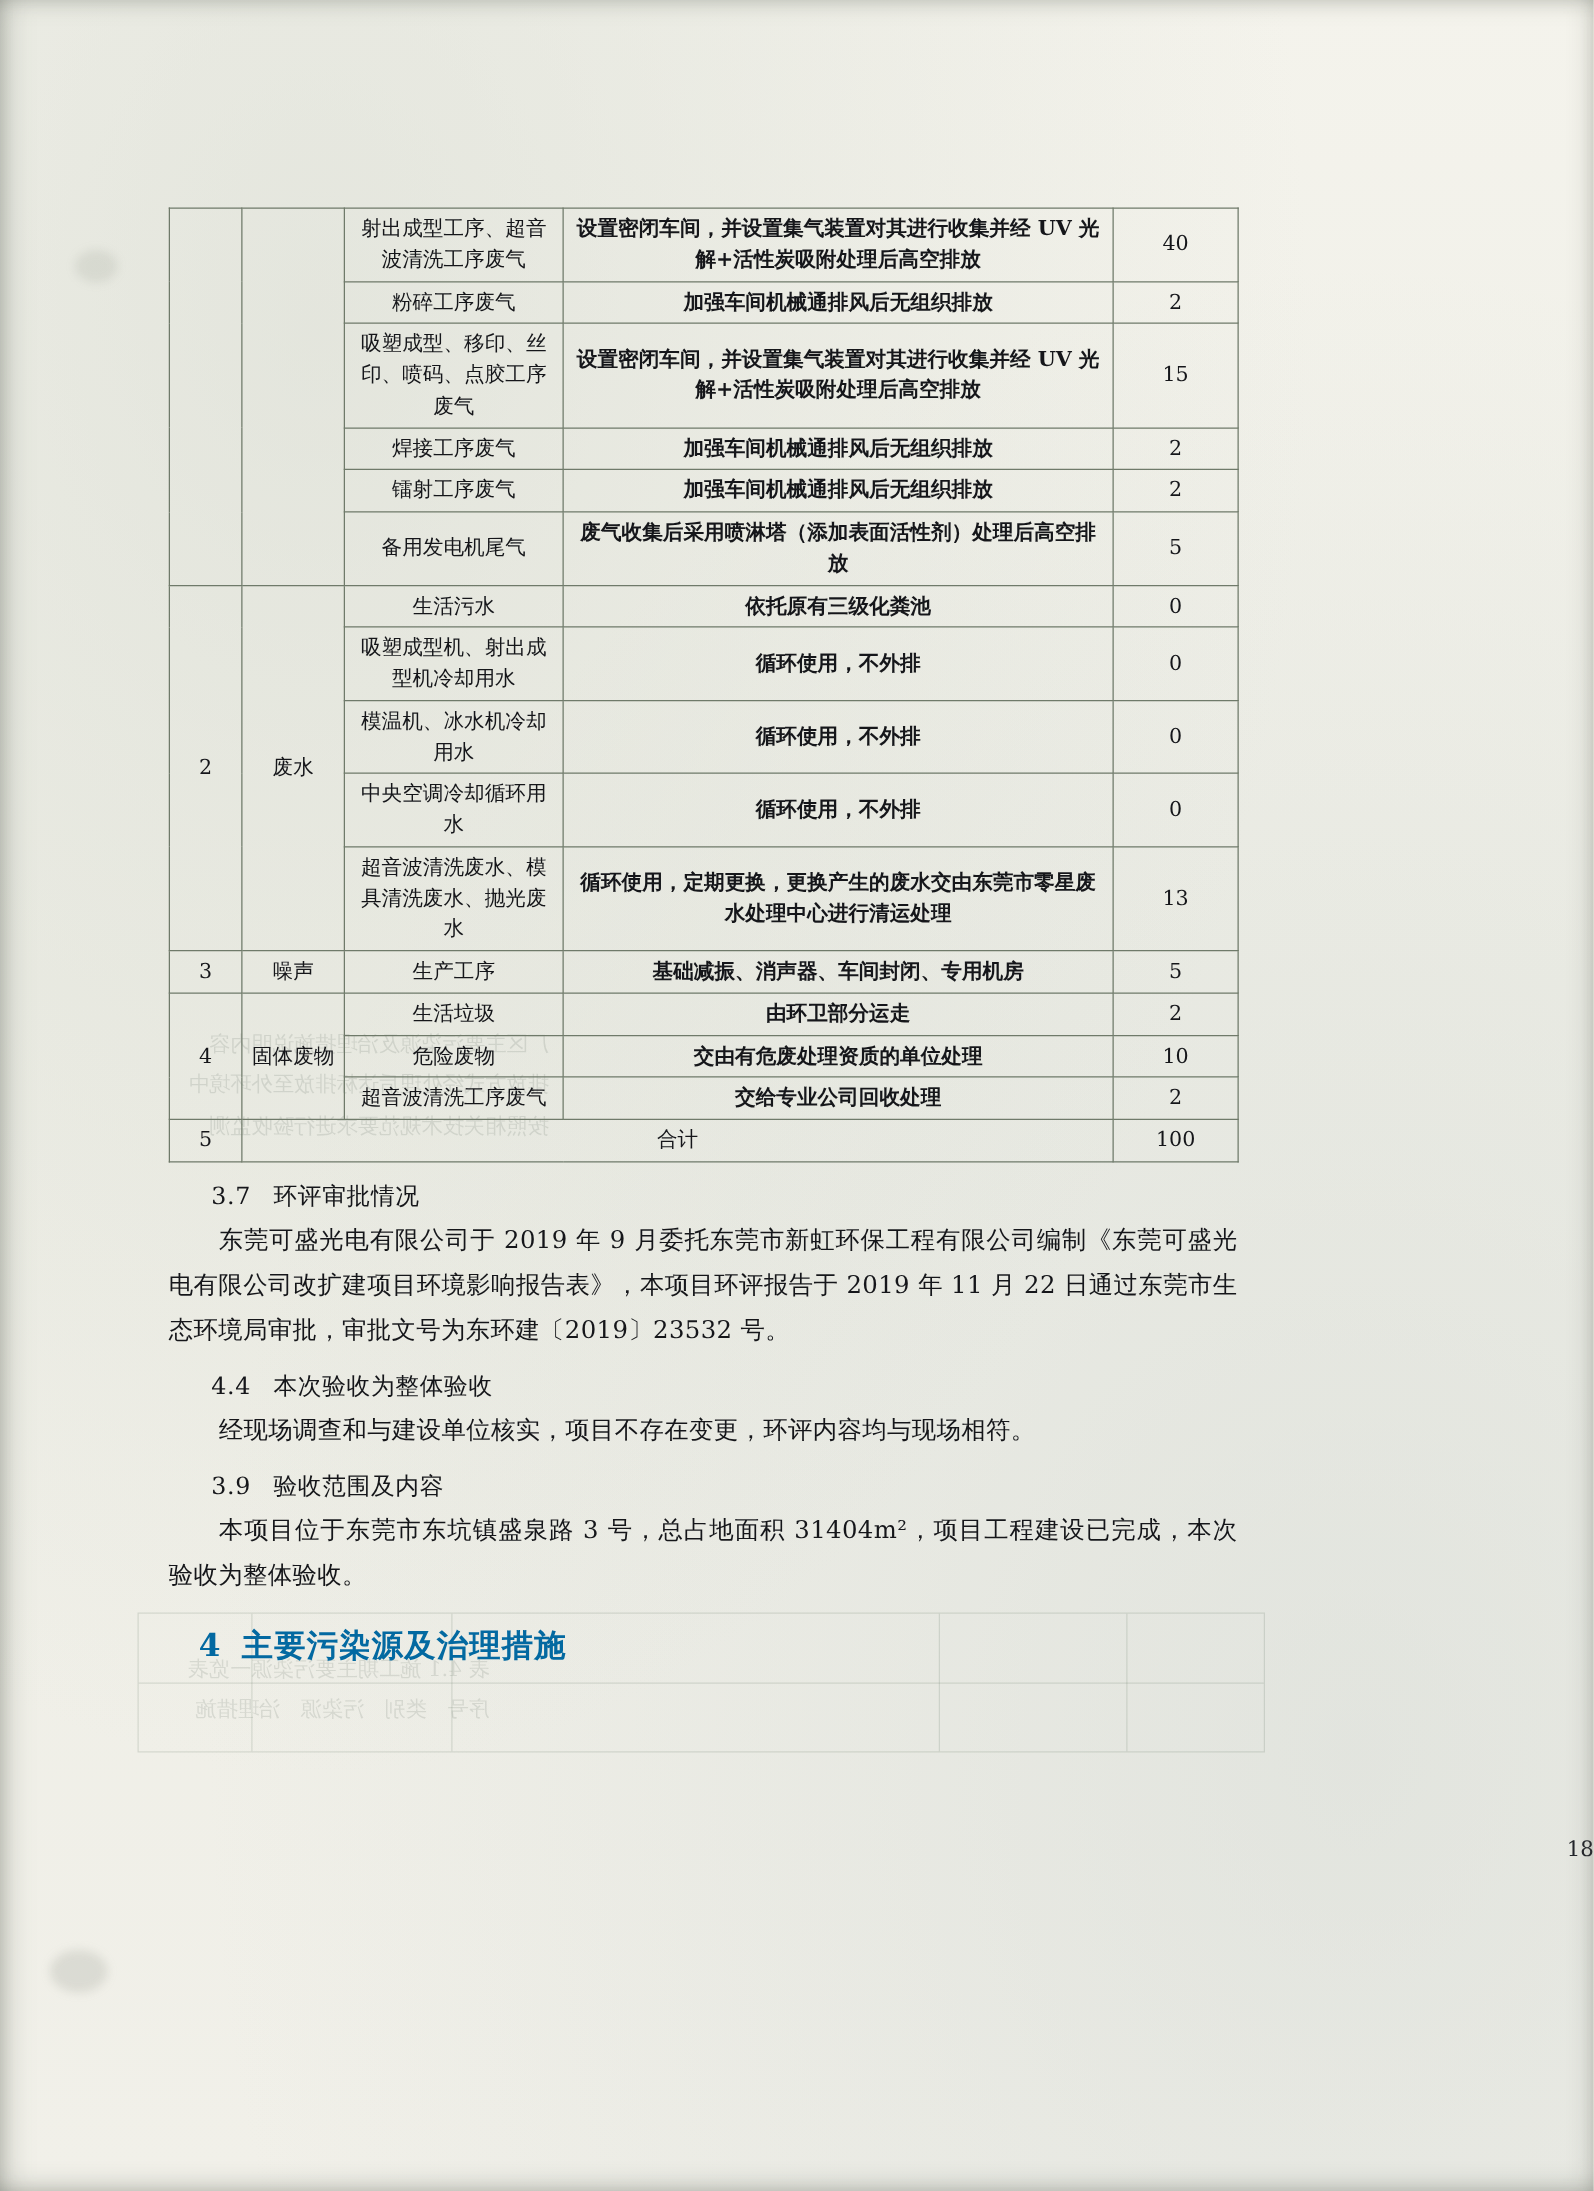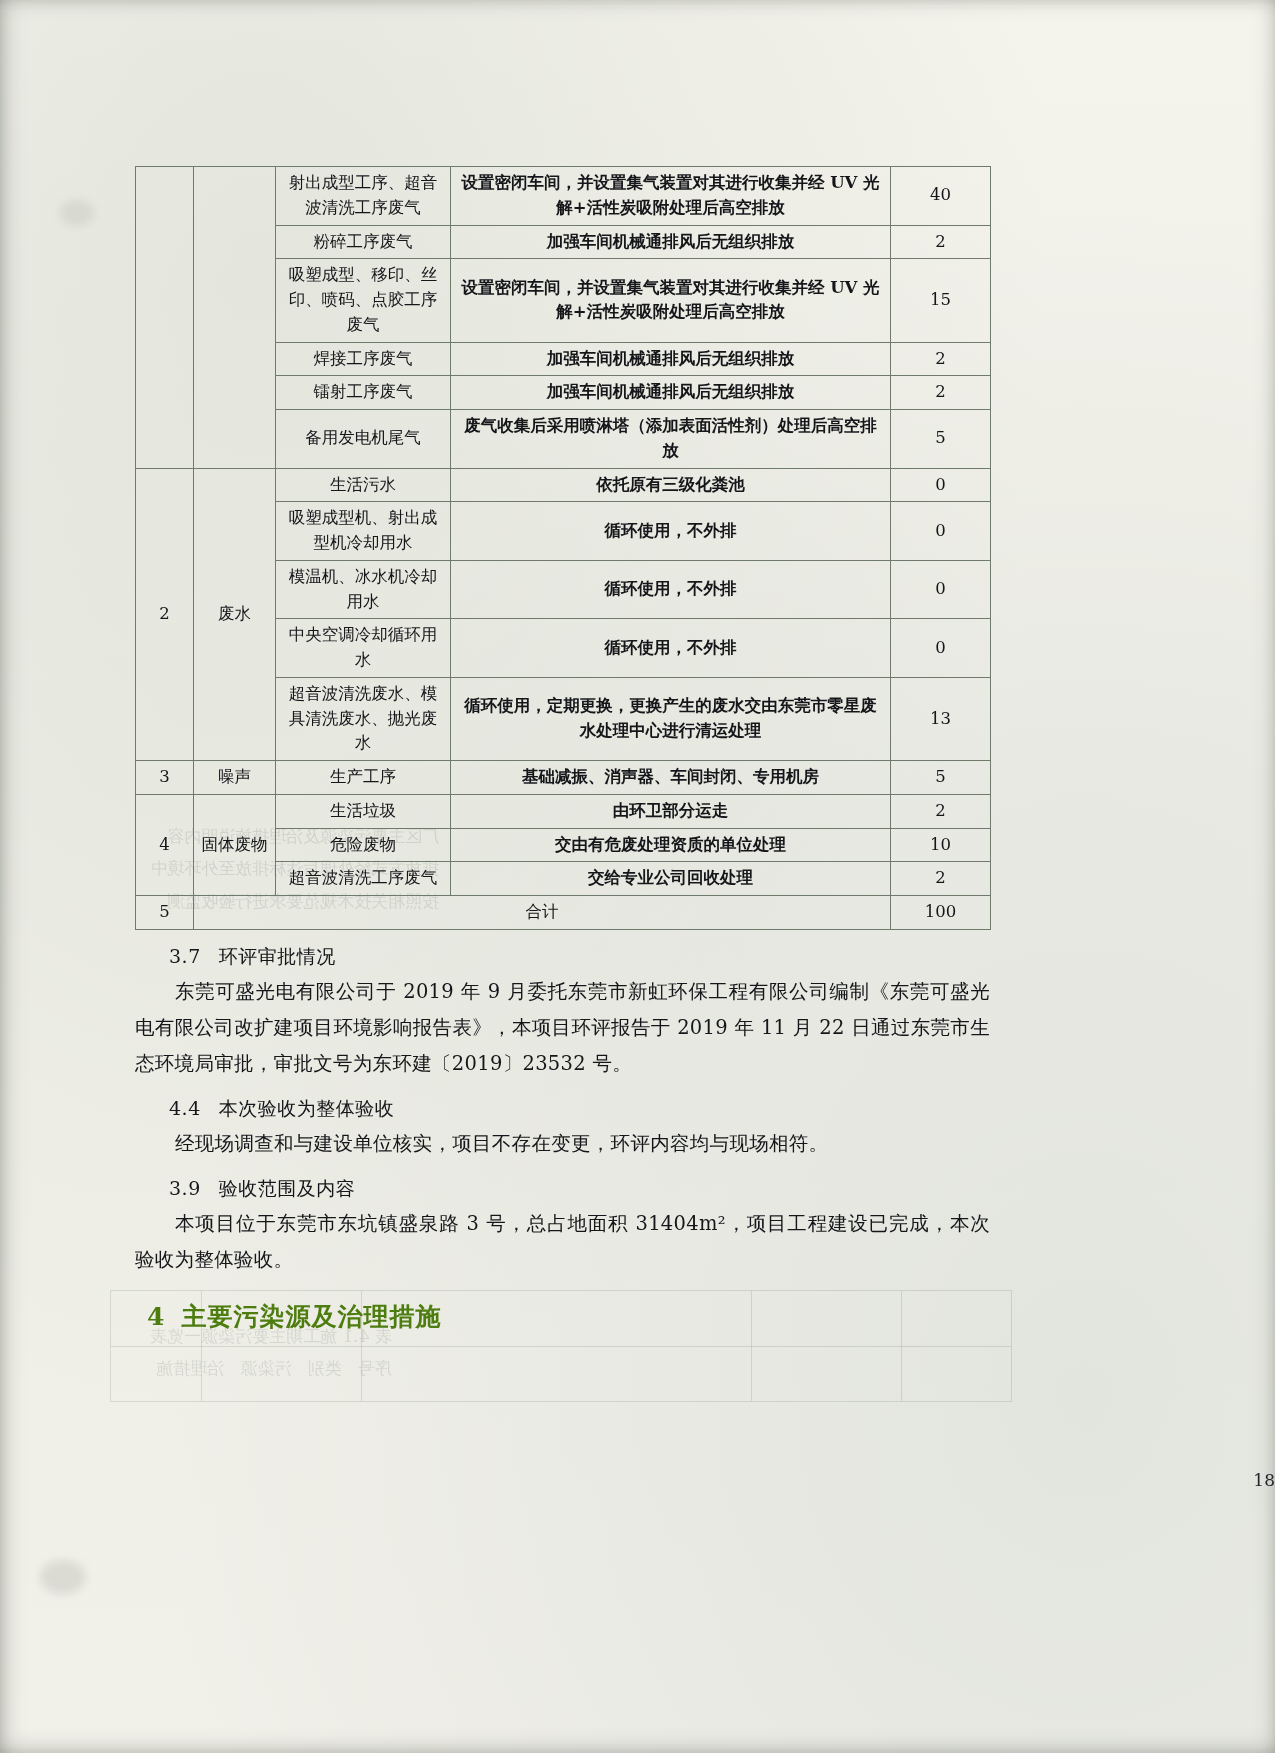--- a/index.html
+++ b/index.html
@@ -83,22 +83,22 @@
     line-height: 1.85;
     color: #15161a;
     margin: 0 0 2px 0;
     text-indent: 40px;
     text-align: justify;
     letter-spacing: 0.3px;
   }
   h2.chapter {
     font-size: 25px;
     font-weight: bold;
-    color: #4d7c0f;
-    margin: 22px 0 8px 4px;
+    color: #0369a1;
+    margin: 22px 0 8px 16px;
     padding-left: 8px;
     letter-spacing: 1px;
   }
   h2.chapter .cnum { margin-right: 16px; }
   .pagenum {
     position: absolute;
     left: 0;
     right: 0;
     top: 1470px;
     text-align: right;

